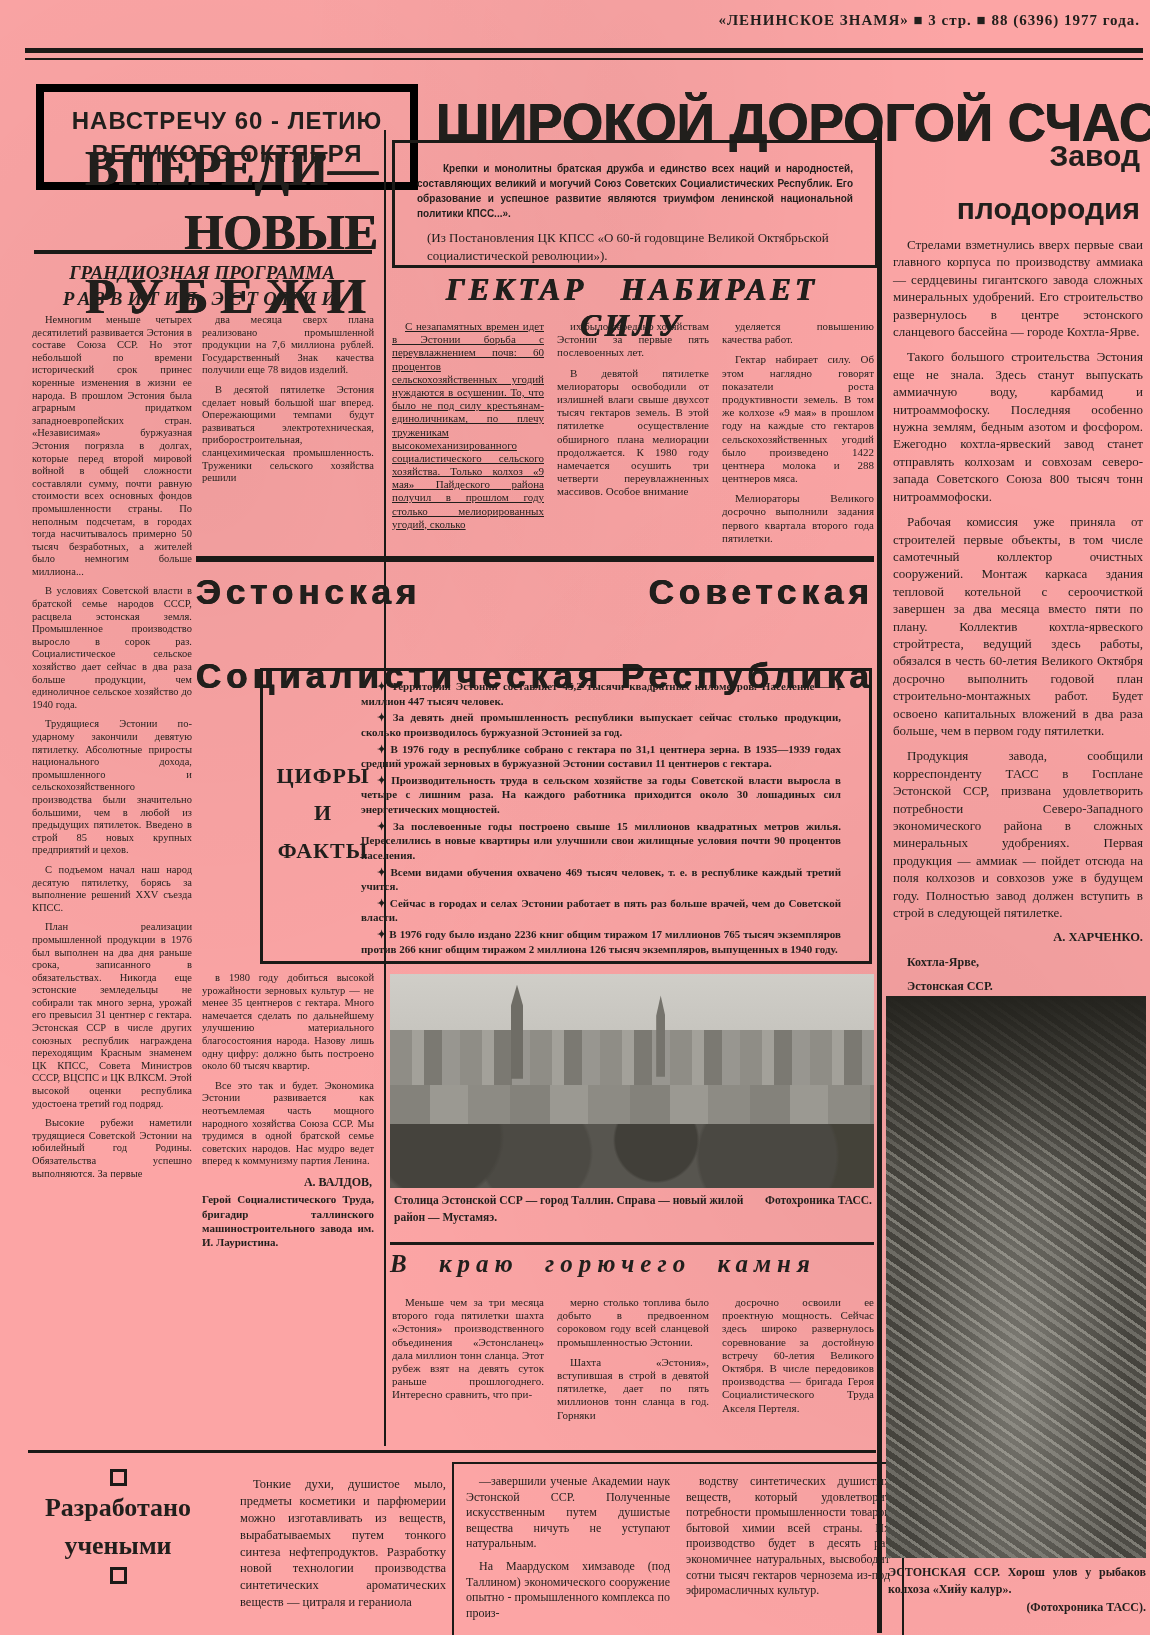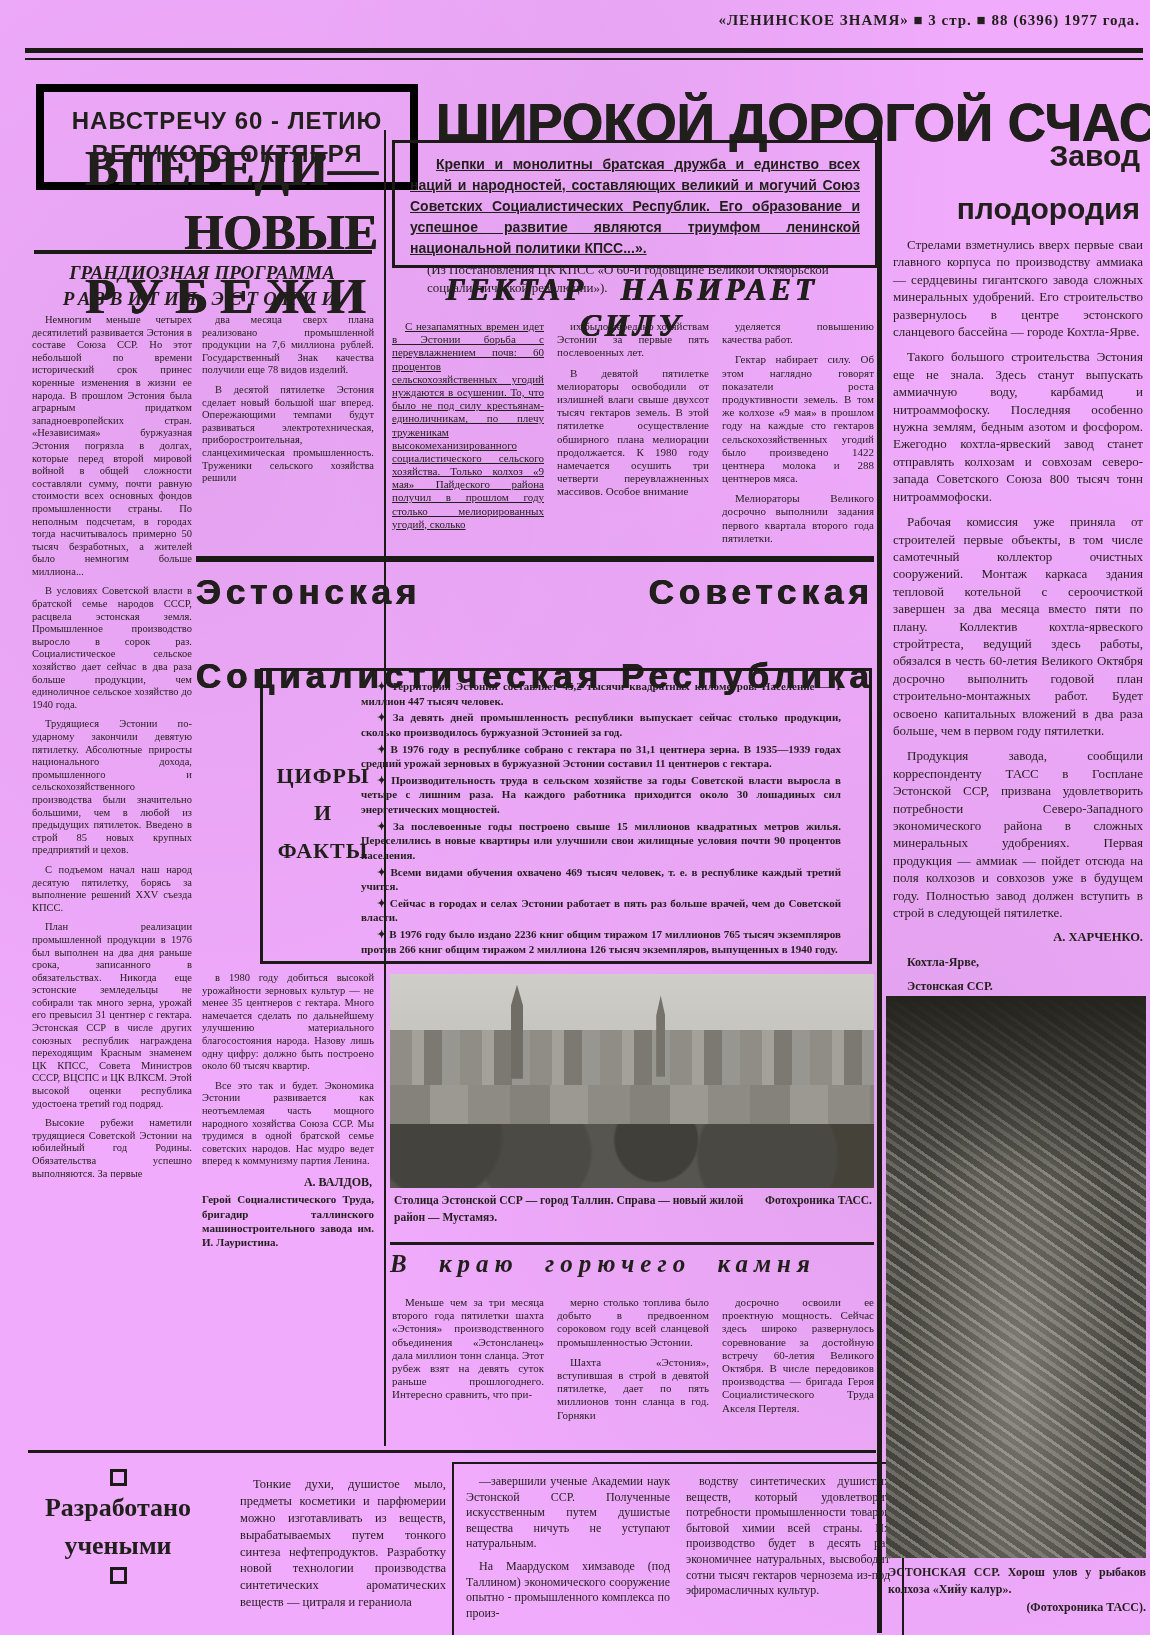--- a/index.html
+++ b/index.html
@@ -1,16 +1,16 @@
 <!DOCTYPE html>
 <html><head>
 <meta charset="utf-8">
 <style>
   html,body{margin:0;padding:0;background:#a9a7a2;}
-  .page{position:relative;width:1150px;height:1635px;margin:0 auto;background:#f0abfc;
+  .page{position:relative;width:1150px;height:1635px;margin:0 auto;background:#fca5a5;
         font-family:"Liberation Serif",serif;color:#211f1c;overflow:hidden;}
   .page::before{content:"";position:absolute;inset:0;pointer-events:none;
      background:radial-gradient(ellipse at 18% 28%,rgba(0,0,0,.05),transparent 42%),
                 radial-gradient(ellipse at 82% 66%,rgba(0,0,0,.06),transparent 45%),
                 radial-gradient(ellipse at 55% 8%,rgba(0,0,0,.04),transparent 38%);}
   .abs{position:absolute;}
   .rule{background:#1b1a17;}
   p{margin:0 0 7px;text-indent:13px;text-align:justify;}
   .fat{text-shadow:.5px 0 0 currentColor,-.5px 0 0 currentColor;}
 
@@ -34,22 +34,22 @@
   .col1{left:32px;top:314px;width:160px;}
   .col2t{left:202px;top:314px;width:172px;}
   .col2b{left:202px;top:972px;width:172px;}
   .sig-name{text-align:right;font-weight:bold;font-size:12px;margin:6px 2px 3px;}
   .sig-role{font-weight:bold;font-size:11px;text-align:justify;line-height:1.3;}
 
   .vline1{left:384px;top:130px;width:2px;height:1316px;}
   .vline2{left:877px;top:128px;width:5px;height:1505px;}
 
   .quote-box{left:392px;top:140px;width:452px;height:102px;border:3px solid #1b1a17;padding:10px 14px;}
-  .quote-text{font-family:"Liberation Sans",sans-serif;font-weight:bold;font-size:14px;
-      line-height:1.5;text-align:justify;text-indent:26px;margin:1px;text-decoration:underline;}
+  .quote-text{font-family:"Liberation Sans",sans-serif;font-weight:bold;font-size:10px;
+      line-height:1.5;text-align:justify;text-indent:26px;margin:8px;}
   .quote-attr{font-size:13px;line-height:1.4;margin:2px 0 0;padding-left:18px;text-align:left;text-indent:0;}
 
   .gektar-title{left:390px;top:272px;width:484px;text-align:center;font-style:italic;font-weight:bold;
       font-size:31px;letter-spacing:4px;word-spacing:22px;}
   .ncol{font-size:11px;line-height:1.2;}
   .g1{left:392px;top:320px;width:152px;text-decoration:underline;} .g2{left:557px;top:320px;width:152px;} .g3{left:722px;top:320px;width:152px;}
 
   .rep-rule{left:196px;top:556px;width:678px;height:6px;}
   .rep-line{left:196px;width:678px;font-family:"Liberation Sans",sans-serif;font-weight:bold;font-size:35px;
       text-align:justify;text-align-last:justify;letter-spacing:5px;white-space:nowrap;}

